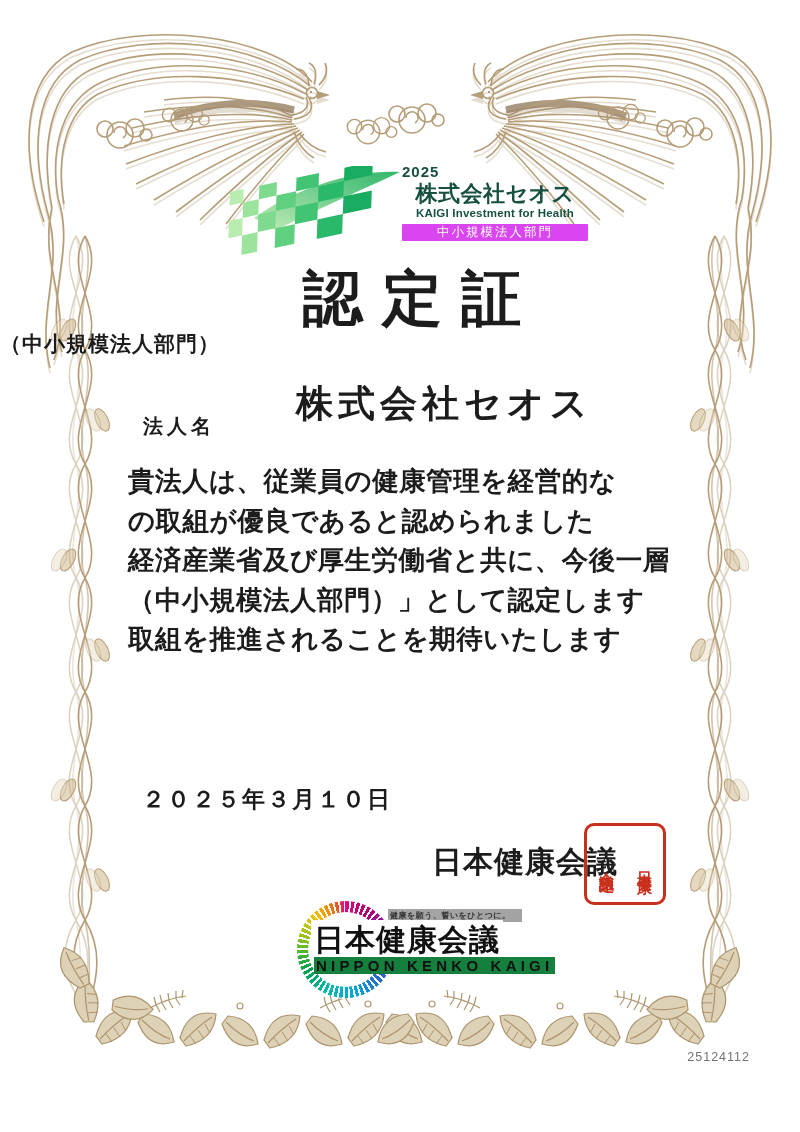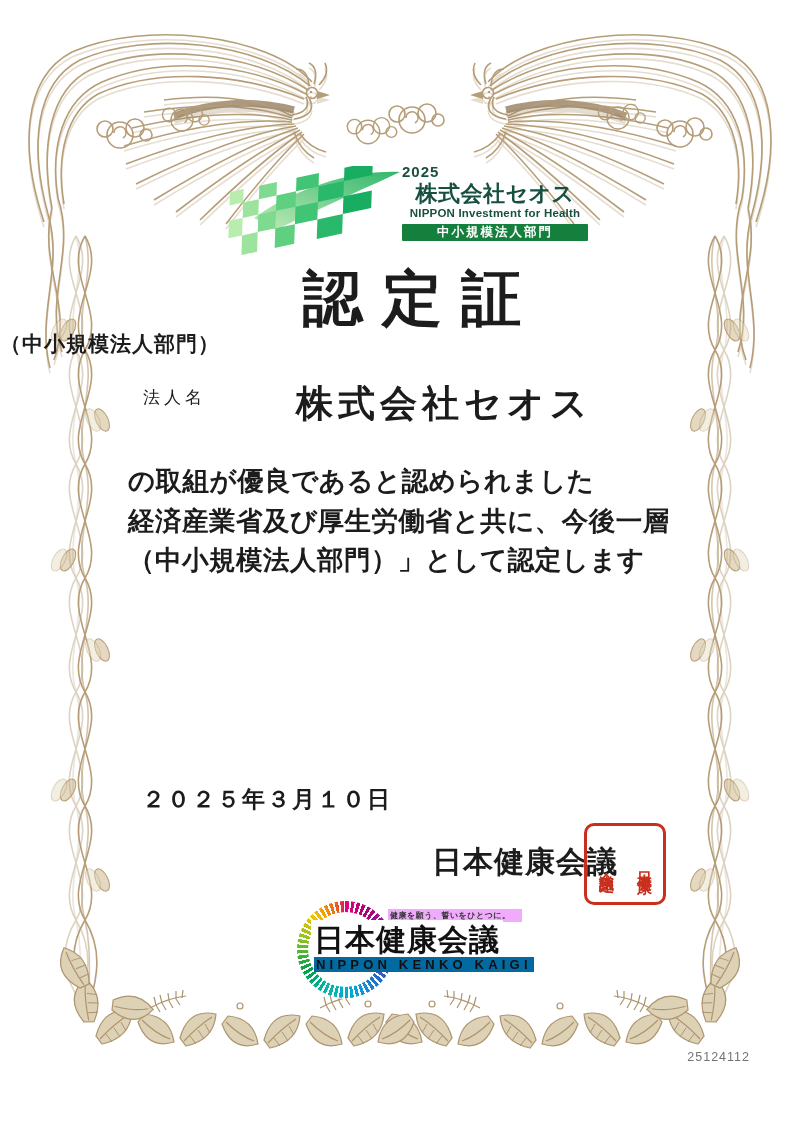--- a/index.html
+++ b/index.html
@@ -13,34 +13,34 @@
   
   .wing{position:absolute;left:224px;top:166px;width:180px;height:96px;z-index:2;}
   .logo-text{
     position:absolute;left:402px;top:163px;width:186px;z-index:2;
     font-family:"Liberation Sans","DejaVu Sans",sans-serif;color:#175041;text-align:center;
   }
   .logo-year{font-size:15px;font-weight:800;text-align:left;letter-spacing:1px;line-height:18px;padding-right:2px;}
   .logo-title{font-size:22px;font-weight:900;letter-spacing:0.5px;line-height:26px;white-space:nowrap;}
   .logo-sub{font-size:11.5px;font-weight:700;letter-spacing:0.2px;line-height:13px;}
   .logo-badge{
-    display:block;margin-top:4px;background:#15803d;color:#ffffff;
-    font-size:12.5px;font-weight:700;letter-spacing:2px;line-height:17px;border-radius:1px;
+    display:block;margin-top:4px;background:#d946ef;color:#ffffff;
+    font-size:12.5px;font-weight:400;letter-spacing:2px;line-height:17px;border-radius:1px;
   }
 
   
   .cert-title{
     position:absolute;left:0;top:252px;width:100%;text-align:center;z-index:2;
     font-size:60px;font-weight:700;letter-spacing:0.32em;text-indent:0.32em;line-height:70px;
   }
   .cert-category{
     position:absolute;left:0;top:330px;width:100%;text-align:left;z-index:2;
     font-size:21px;font-weight:700;letter-spacing:1px;
   }
-  .company-label{position:absolute;left:143px;top:386px;font-size:17px;font-weight:400;letter-spacing:4px;z-index:2;}
+  .company-label{position:absolute;left:143px;top:413px;font-size:20px;font-weight:700;letter-spacing:4px;z-index:2;}
   .company-name{position:absolute;left:296px;top:379px;font-size:37px;font-weight:700;letter-spacing:5px;z-index:2;white-space:nowrap;}
   .body-text{
     position:absolute;left:128px;top:462px;width:565px;z-index:2;
     font-size:26.5px;font-weight:700;line-height:39.5px;letter-spacing:0.5px;
   }
   .body-text div{white-space:nowrap;}
   .cert-date{position:absolute;left:142px;top:784px;font-size:23px;font-weight:700;letter-spacing:2px;z-index:2;}
   .issuer{position:absolute;left:432px;top:842px;font-size:30px;font-weight:700;letter-spacing:1px;z-index:2;white-space:nowrap;}
   .seal{
     position:absolute;left:584px;top:823px;width:76px;height:76px;z-index:3;
@@ -58,31 +58,31 @@
     background:conic-gradient(from 0deg,
       #e4007f 0deg,#b0006f 28deg,#7a2bd0 78deg,#2b63c9 128deg,#00a7d8 168deg,
       #00b8a9 205deg,#00a04a 242deg,#8fc31f 285deg,#f1c400 318deg,#f08300 338deg,
       #e95520 350deg,#e4007f 360deg);}
   .ring-ticks{position:absolute;inset:-1px;border-radius:50%;
     background:repeating-conic-gradient(rgba(255,255,255,0) 0deg 4.2deg,#ffffff 4.2deg 6.8deg);}
   .ring-hole{position:absolute;inset:11px;border-radius:50%;background:#ffffff;}
   .flogo-tagline{
     position:absolute;left:388px;top:909px;width:130px;z-index:2;text-align:left;
     font-family:"Liberation Sans","DejaVu Sans",sans-serif;
-    font-size:8px;font-weight:700;letter-spacing:0.5px;color:#333;background:#f0abfc;padding:1px 2px;
+    font-size:8px;font-weight:700;letter-spacing:0.5px;color:#333;background:#a3a3a3;padding:1px 2px;
   }
   .flogo-name{
     position:absolute;left:311px;top:920px;z-index:2;
     font-family:"Liberation Sans","DejaVu Sans",sans-serif;
     font-size:30px;font-weight:900;letter-spacing:1px;color:#111;background:#fff;padding:0 3px;white-space:nowrap;
   }
   .flogo-en{
     position:absolute;left:314px;top:957px;z-index:2;
     font-family:"Liberation Sans","DejaVu Sans",sans-serif;
-    font-size:13px;font-weight:700;letter-spacing:4.2px;color:#111;background:#0369a1;padding:0 2px;white-space:nowrap;
+    font-size:15px;font-weight:700;letter-spacing:4.2px;color:#111;background:#15803d;padding:0 2px;white-space:nowrap;
   }
   .serial{
     position:absolute;left:660px;top:1050px;width:90px;text-align:right;z-index:2;
     font-family:"Liberation Sans","DejaVu Sans",sans-serif;
     font-size:12.5px;letter-spacing:1px;color:#737373;
   }
 </style>
 </head>
 <body>
 
@@ -218,34 +218,36 @@
       <rect x="117" y="28" width="29" height="17" fill="#18ad60"></rect>
       <rect x="14" y="45" width="16" height="19" fill="#9ce49e"></rect>
       <rect x="48" y="45" width="20" height="19" fill="#5fd080"></rect>
       <rect x="91" y="45" width="26" height="19" fill="#2ab96a"></rect>
     </g>
   </svg>
 
   <div class="logo-text">
     <div class="logo-year">2025</div>
     <div class="logo-title">株式会社セオス</div>
-    <div class="logo-sub">NIPPON Investment for Health</div>
+    <div class="logo-sub">KAIGI Investment for Health</div>
     <span class="logo-badge">中小規模法人部門</span>
   </div>
 
   <h1 class="cert-title" style="margin:12px;">認定証</h1>
   <div class="cert-category">（中小規模法人部門）</div>
 
   <div class="company-label">法人名</div>
   <div class="company-name">株式会社セオス</div>
 
   <div class="body-text">
+    <div>貴法人は、従業員の健康管理を経営的な</div>
     <div>の取組が優良であると認められました</div>
     <div>経済産業省及び厚生労働省と共に、今後一層</div>
     <div>（中小規模法人部門）」として認定します</div>
+    <div>取組を推進されることを期待いたします</div>
   </div>
 
   <div class="cert-date">２０２５年３月１０日</div>
 
   <div class="issuer">日本健康会議</div>
   <div class="seal">
     <span>日本健康</span>
     <span>会議之印</span>
   </div>
 

